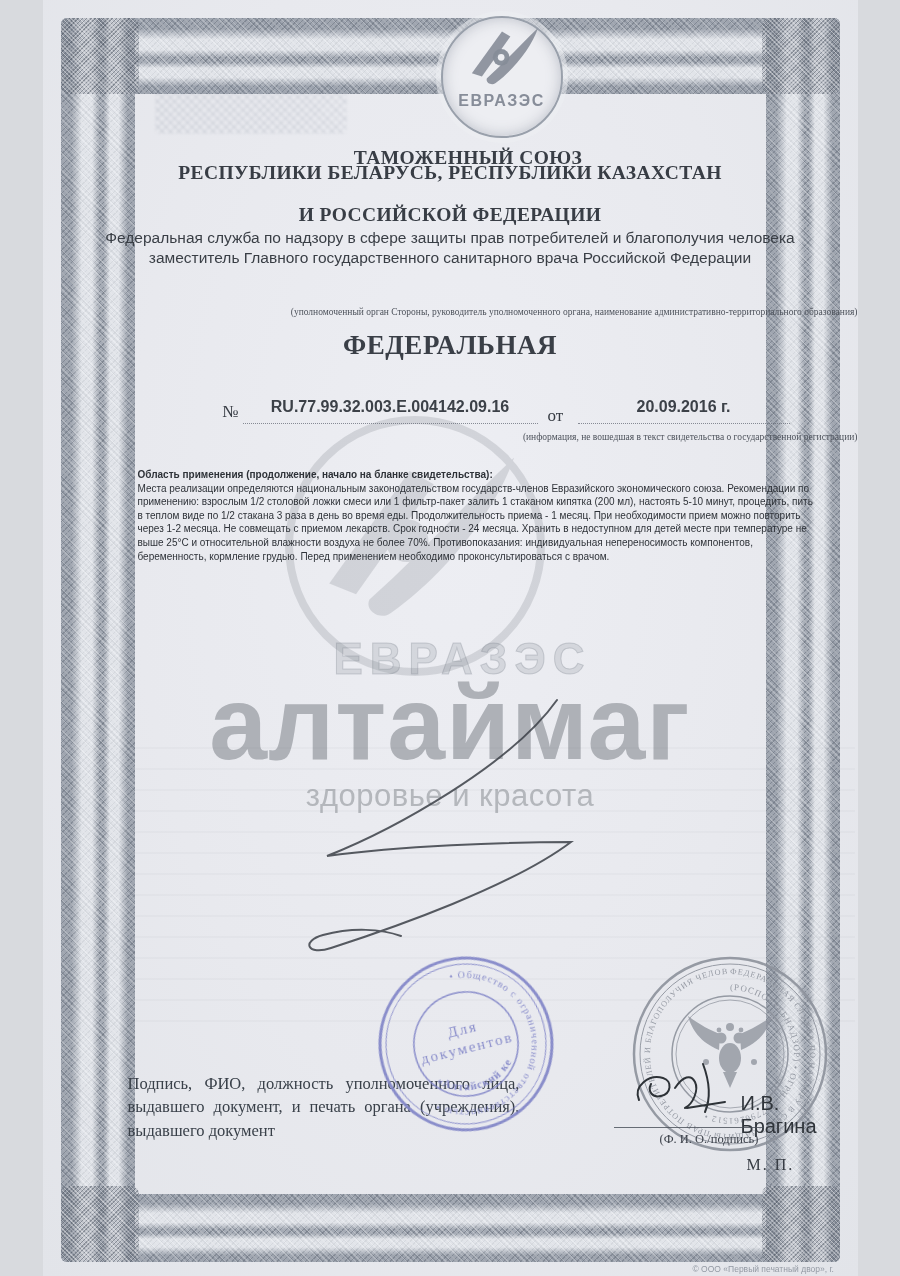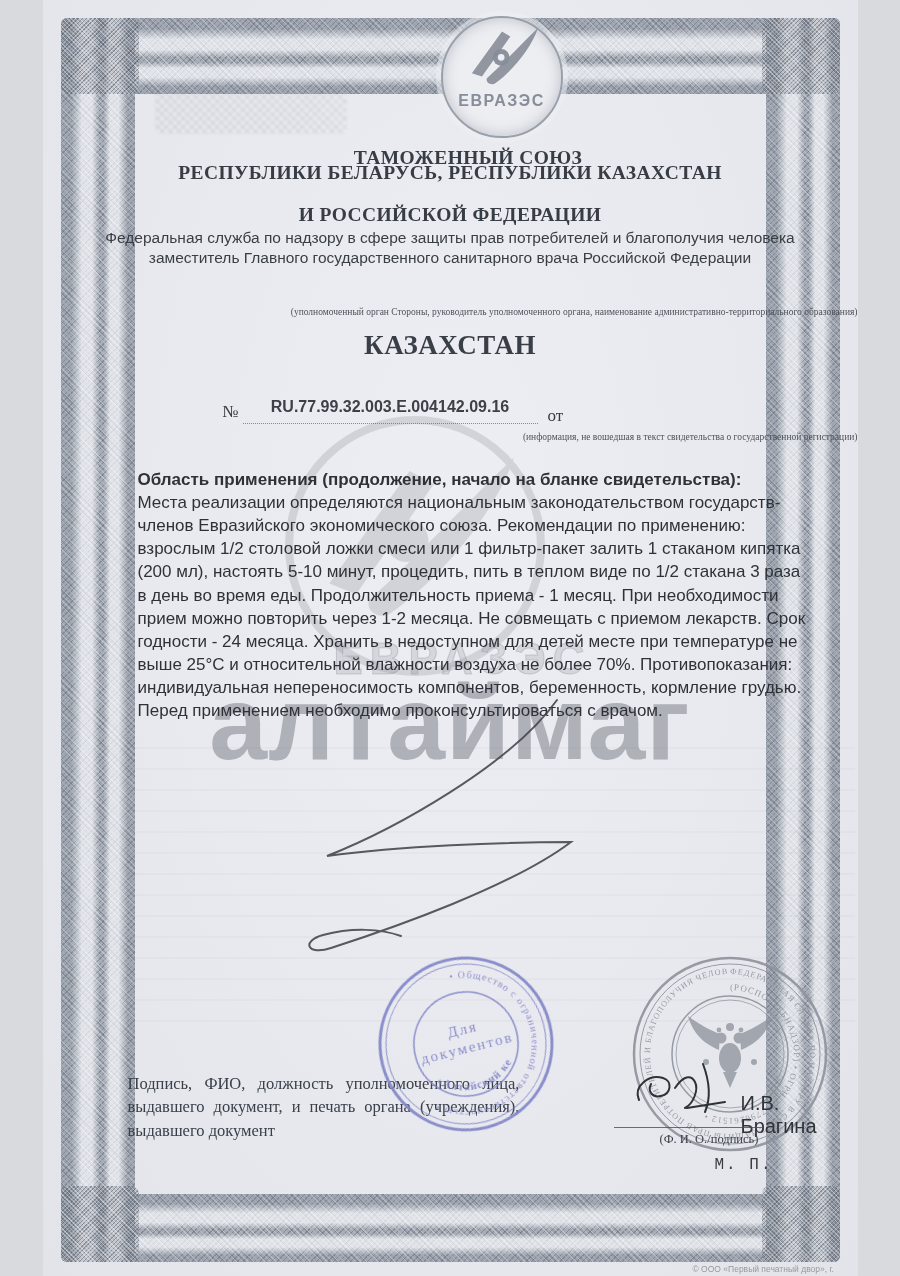--- a/index.html
+++ b/index.html
@@ -44,21 +44,21 @@
   .center{position:absolute;left:0;right:0;text-align:center;z-index:3;}
   .serif{font-family:"Liberation Serif",serif;}
   .hdr-big{font-weight:bold;font-size:19.5px;color:#383d45;letter-spacing:.4px;filter:blur(.2px);}
   .hdr-sub{font-size:15.5px;color:#393e45;filter:blur(.2px);}
   .caption{font-family:"Liberation Serif",serif;font-size:9.5px;color:#4d525b;filter:blur(.2px);text-align:right;}
   .doc-title{font-weight:bold;font-size:27px;color:#3a3f47;letter-spacing:.5px;filter:blur(.25px);}
   .reg-label{position:absolute;font-family:"Liberation Serif",serif;font-size:17px;color:#363b43;z-index:3;}
   .reg-val{position:absolute;text-align:center;font-size:16px;font-weight:bold;color:#3c4148;
     border-bottom:1.5px dotted rgba(100,106,118,.75);padding-bottom:7px;z-index:3;filter:blur(.2px);}
   .body-block{position:absolute;left:95px;top:468px;width:676px;z-index:3;color:#2e3238;
-    font-size:17px;line-height:1.36;filter:blur(.15px);}
+    font-size:10px;line-height:1.36;filter:blur(.15px);}
   .body-block b{font-weight:bold;}
   
   .ghost-emblem{position:absolute;left:238px;top:412px;width:268px;height:268px;z-index:2;opacity:.20;}
   .ghost-text{position:absolute;left:230px;top:634px;width:380px;text-align:center;z-index:2;
     font-weight:bold;font-size:44px;letter-spacing:7px;color:rgba(122,128,138,.20);
     -webkit-text-stroke:1px rgba(122,128,138,.30);}
   .wm-brand{position:absolute;left:0;right:0;top:664px;text-align:center;z-index:2;
     font-weight:bold;font-size:104px;color:#aeb1b7;letter-spacing:1px;}
   .wm-tag{position:absolute;left:0;right:0;top:778px;text-align:center;z-index:2;
     font-size:31px;color:#b4b7bc;letter-spacing:.5px;}
@@ -68,21 +68,21 @@
   
   .sig-main{position:absolute;left:228px;top:670px;width:430px;height:320px;z-index:5;}
   .stamp-blue{position:absolute;left:329px;top:950px;width:188px;height:188px;z-index:4;
     transform:rotate(-14deg);opacity:.92;filter:blur(.3px);}
   .stamp-seal{position:absolute;left:583px;top:950px;width:208px;height:208px;z-index:4;opacity:.9;filter:blur(.35px);}
   .sig-small{position:absolute;left:586px;top:1056px;width:132px;height:72px;z-index:5;}
   .signer{position:absolute;left:698px;top:1092px;z-index:5;font-size:20px;color:#2f343a;filter:blur(.2px);}
   .sign-line{position:absolute;left:571px;top:1127px;width:150px;border-bottom:1.5px solid rgba(70,76,86,.8);z-index:5;}
   .sign-cap{position:absolute;left:573px;top:1132px;z-index:5;font-family:"Liberation Serif",serif;
     font-size:12.5px;color:#3c414a;margin-left:44px;}
-  .mp{position:absolute;left:672px;top:1156px;z-index:3;font-family:Liberation Mono, monospace;
+  .mp{position:absolute;left:704px;top:1156px;z-index:3;font-family:Liberation Serif, serif;
     font-size:16px;letter-spacing:2px;color:#383d45;}
   .left-note{position:absolute;left:85px;top:1072px;width:392px;z-index:3;
     font-family:"Liberation Serif",serif;font-size:16.5px;line-height:1.42;color:#394049;
     text-align:justify;filter:blur(.2px);}
   .copyright{position:absolute;left:650px;top:1264px;z-index:3;font-size:8.5px;color:#9399a3;}
 </style>
 </head>
 <body>
 
 <div class="page">
@@ -110,41 +110,43 @@
 
   <div class="serial"></div>
 
   <div class="center serif hdr-big" style="top:147px;margin-left:36px;">ТАМОЖЕННЫЙ СОЮЗ</div>
   <div class="center serif hdr-big" style="top:162px;text-align:center;">РЕСПУБЛИКИ БЕЛАРУСЬ, РЕСПУБЛИКИ КАЗАХСТАН</div>
   <div class="center serif hdr-big" style="top:204px;">И РОССИЙСКОЙ ФЕДЕРАЦИИ</div>
   <div class="center hdr-sub" style="top:229px;">Федеральная служба по надзору в сфере защиты прав потребителей и благополучия человека</div>
   <div class="center hdr-sub" style="top:249px;">заместитель Главного государственного санитарного врача Российской Федерации</div>
   <div class="center caption" style="top:307px;">(уполномоченный орган Стороны, руководитель уполномоченного органа, наименование административно-территориального образования)</div>
 
-  <div class="center serif doc-title" style="top:330px;">КАЗАХСТАН</div>
+  <div class="center serif doc-title" style="top:330px;">ФЕДЕРАЛЬНАЯ</div>
 
   <div class="reg-label" style="left:180px;top:402px;">№</div>
   <div class="reg-val" style="left:200px;top:398px;width:295px;">RU.77.99.32.003.E.004142.09.16</div>
   <div class="reg-label" style="left:505px;top:406px;">от</div>
+  <div class="reg-val" style="left:535px;top:398px;width:212px;">20.09.2016 г.</div>
   <div class="center caption" style="top:432px;">(информация, не вошедшая в текст свидетельства о государственной регистрации)</div>
 
   <svg class="ghost-emblem" viewBox="0 0 100 100">
     <circle cx="50" cy="50" r="47" fill="none" stroke="#6a7078" stroke-width="3"></circle>
     <path d="M18,64 L48,22 L57,27 L28,68 Z" fill="#6a7078"></path>
     <path d="M33,70 C52,53 70,33 87,17 C80,37 61,61 41,75 C37,78 31,74 33,70 Z" fill="#6a7078"></path>
     <circle cx="47" cy="48" r="8" fill="#6a7078"></circle>
   </svg>
   <div class="ghost-text">ЕВРАЗЭС</div>
 
   <div class="body-block">
     <b>Область применения (продолжение, начало на бланке свидетельства):</b><br>
     <span>Места реализации определяются национальным законодательством государств-членов Евразийского экономического союза. Рекомендации по применению: взрослым 1/2 столовой ложки смеси или 1 фильтр-пакет залить 1 стаканом кипятка (200 мл), настоять 5-10 минут, процедить, пить в теплом виде по 1/2 стакана 3 раза в день во время еды. Продолжительность приема - 1 месяц. При необходимости прием можно повторить через 1-2 месяца. Не совмещать с приемом лекарств. Срок годности - 24 месяца. Хранить в недоступном для детей месте при температуре не выше 25°С и относительной влажности воздуха не более 70%. Противопоказания: индивидуальная непереносимость компонентов, беременность, кормление грудью. Перед применением необходимо проконсультироваться с врачом.</span>
   </div>
 
   <div class="wm-brand">алтаймаг</div>
+  <div class="wm-tag">здоровье и красота</div>
   <div class="bleed"></div>
 
   <svg class="sig-main" viewBox="0 0 430 320">
     <path d="M286,30 C240,95 122,160 56,186 C130,176 232,172 300,172 C242,216 122,258 60,278 C36,286 30,271 52,265 C82,257 110,259 130,266" fill="none" stroke="#3b4046" stroke-width="2" stroke-linecap="round" opacity=".85"></path>
   </svg>
 
   <svg class="stamp-blue" viewBox="0 0 188 188">
     <defs>
       <path id="blueRingPath" d="M 94,28 A 66,66 0 1 1 93.9,28"></path>
       <path id="blueInnerPath" d="M 52,120 A 54,54 0 0 0 136,120"></path>

